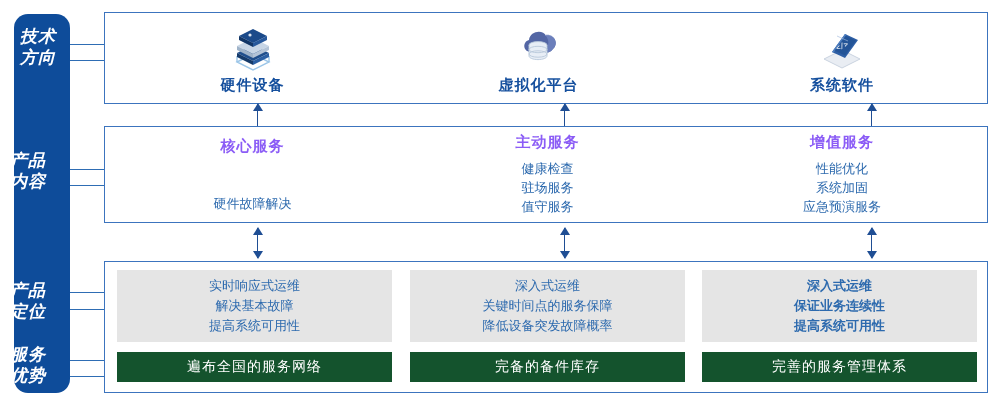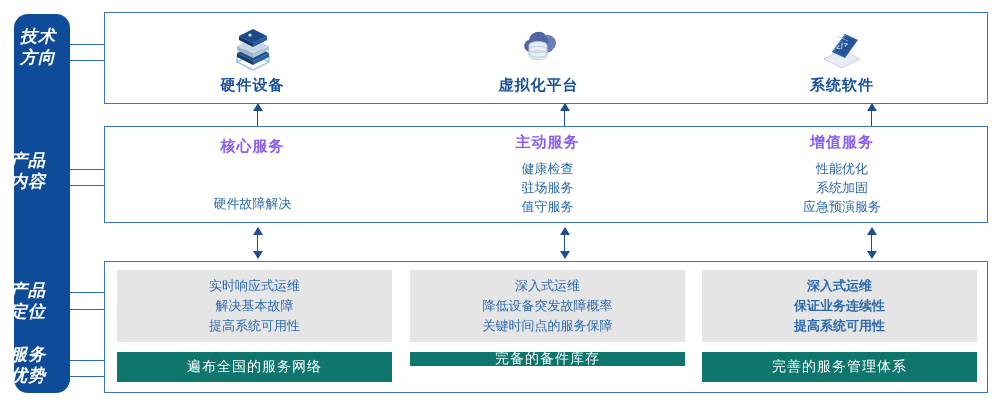--- a/index.html
+++ b/index.html
@@ -129,21 +129,21 @@
     box-sizing: border-box;
   }
   .grey-item {
     font-size: 13px;
     color: #2D6AAE;
     line-height: 20px;
     white-space: nowrap;
   }
   .blue-bar {
     position: absolute;
-    background: #0f766e;
+    background: #14532d;
     display: flex;
     align-items: center;
     justify-content: center;
     box-sizing: border-box;
   }
   .blue-bar-text {
     font-size: 14px;
     color: #ffffff;
     letter-spacing: 1px;
     white-space: nowrap;
@@ -329,34 +329,34 @@
   <div class="panel" style="left:104px; top:261px; width:884px; height:132px;">
 
     <div class="grey-box" style="left:12px; top:8px; width:275px; height:72px;">
       <div class="grey-item">实时响应式运维</div>
       <div class="grey-item">解决基本故障</div>
       <div class="grey-item">提高系统可用性</div>
     </div>
 
     <div class="grey-box" style="left:305px; top:8px; width:275px; height:72px;">
       <div class="grey-item">深入式运维</div>
+      <div class="grey-item">关键时间点的服务保障</div>
       <div class="grey-item">降低设备突发故障概率</div>
-      <div class="grey-item">关键时间点的服务保障</div>
     </div>
 
     <div class="grey-box" style="left:597px; top:8px; width:275px; height:72px;font-weight:bold;">
       <div class="grey-item">深入式运维</div>
       <div class="grey-item">保证业务连续性</div>
       <div class="grey-item">提高系统可用性</div>
     </div>
 
     <div class="blue-bar" style="left:12px; top:90px; width:275px; height:30px;">
       <span class="blue-bar-text">遍布全国的服务网络</span>
     </div>
-    <div class="blue-bar" style="left:305px; top:90px; width:275px; height:14px;">
+    <div class="blue-bar" style="left:305px; top:90px; width:275px; height:30px;">
       <span class="blue-bar-text">完备的备件库存</span>
     </div>
     <div class="blue-bar" style="left:597px; top:90px; width:275px; height:30px;">
       <span class="blue-bar-text">完善的服务管理体系</span>
     </div>
   </div>
 
 </div>
 
 </body></html>

